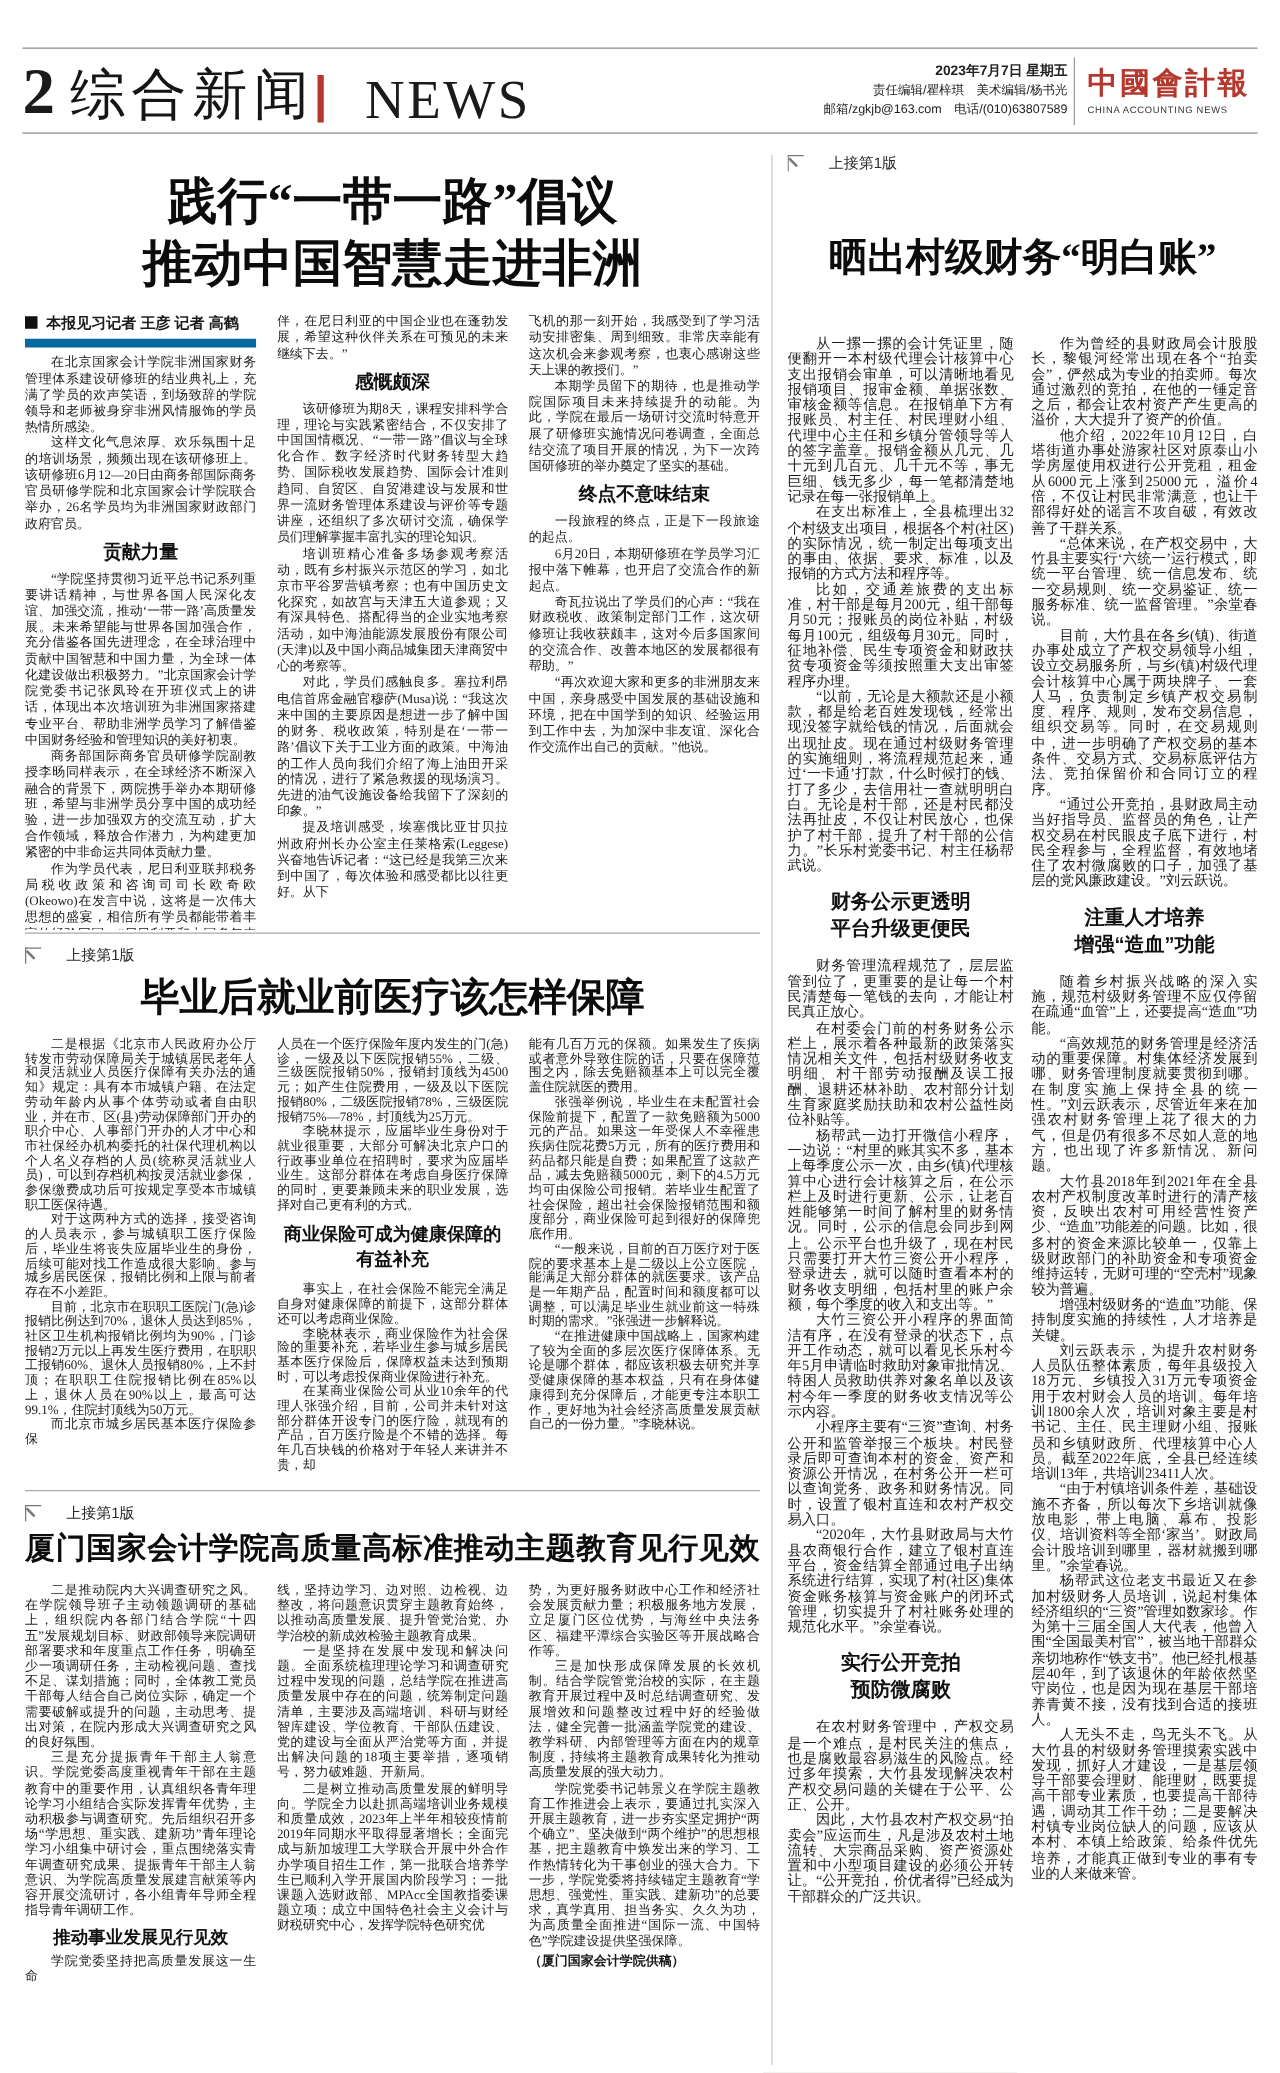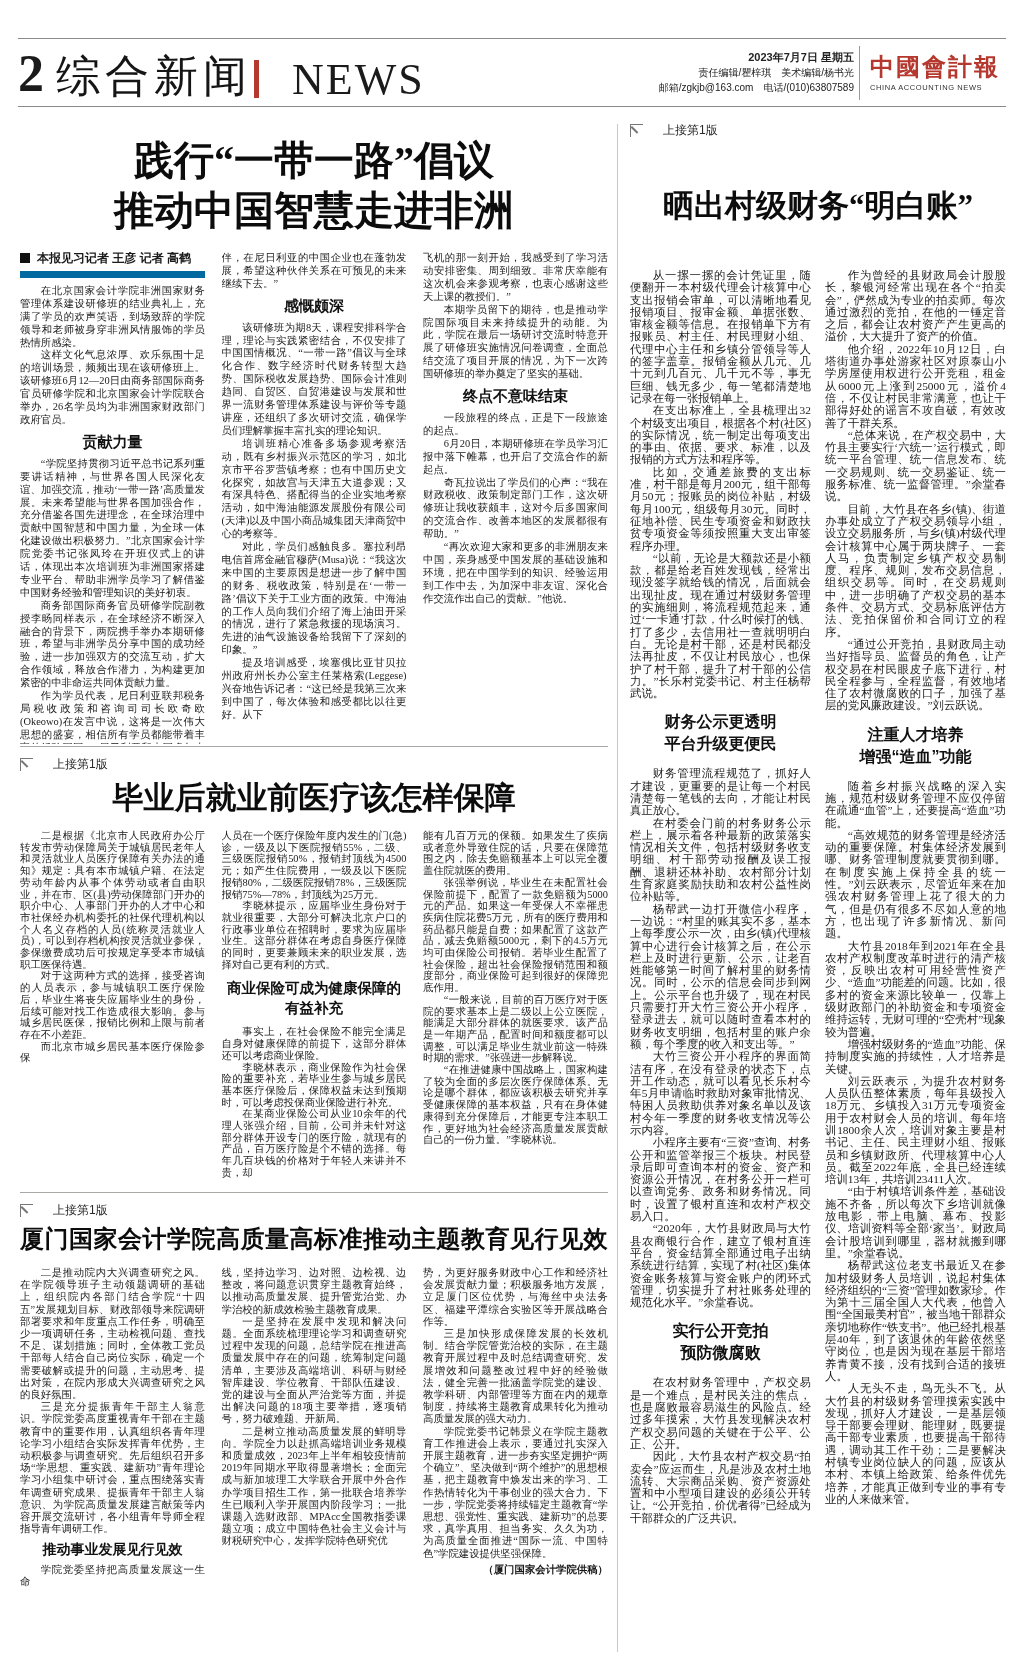--- a/index.html
+++ b/index.html
@@ -37,21 +37,21 @@
   
   .headline{font-family:"Liberation Serif",serif;font-weight:900;text-align:center;color:#0c0c0c;}
   .cols{display:flex;justify-content:space-between;overflow:hidden;}
   .ncol{overflow:hidden;}
   .para{margin:0;text-indent:2em;text-align:justify;}
   .sub{font-family:"Liberation Sans",sans-serif;font-weight:700;text-align:center;
        white-space:pre-line;text-indent:0;color:#111;}
   .byline{display:flex;align-items:center;gap:7px;font-family:"Liberation Sans",sans-serif;
           font-size:12px;font-weight:700;border-bottom:7px solid #0369a1;padding-bottom:6px;margin-bottom:7px;}
   .byline-square{width:10px;height:10px;background:#111;flex:0 0 auto;}
-  .credit{margin:4px 0 0;text-align:right;font-weight:700;text-indent:0;}
+  .credit{margin:4px 0 0;text-align:left;font-weight:700;text-indent:0;}
   
   .artA{height:624px;overflow:hidden;}
   .artA .headline{font-size:40px;line-height:50px;padding-top:14px;}
   .artA .cols{margin-top:16px;height:492px;}
   .artA .ncol{width:185px;font-size:10.4px;line-height:12.9px;}
   .artA .sub{font-size:15px;margin:9px 0;}
   
   .artB{height:446px;overflow:hidden;border-top:1px solid #a8a8a4;padding-top:9px;box-sizing:border-box;}
   .artB .headline{font-size:31px;line-height:40px;margin-top:5px;font-weight:700;}
   .artB .cols{margin-top:12px;height:352px;gap:16px;}
@@ -140,20 +140,21 @@
     <div class="artB">
       <div class="cont">
         <span class="cont-icon"></span>
         <span>上接第1版</span>
       </div>
       <div class="headline">毕业后就业前医疗该怎样保障</div>
       <div class="cols">
         <div class="ncol">
           <p class="para">二是根据《北京市人民政府办公厅转发市劳动保障局关于城镇居民老年人和灵活就业人员医疗保障有关办法的通知》规定：具有本市城镇户籍、在法定劳动年龄内从事个体劳动或者自由职业，并在市、区(县)劳动保障部门开办的职介中心、人事部门开办的人才中心和市社保经办机构委托的社保代理机构以个人名义存档的人员(统称灵活就业人员)，可以到存档机构按灵活就业参保，参保缴费成功后可按规定享受本市城镇职工医保待遇。</p>
           <p class="para">对于这两种方式的选择，接受咨询的人员表示，参与城镇职工医疗保险后，毕业生将丧失应届毕业生的身份，后续可能对找工作造成很大影响。参与城乡居民医保，报销比例和上限与前者存在不小差距。</p>
+          <p class="para">目前，北京市在职职工医院门(急)诊报销比例达到70%，退休人员达到85%，社区卫生机构报销比例均为90%，门诊报销2万元以上再发生医疗费用，在职职工报销60%、退休人员报销80%，上不封顶；在职职工住院报销比例在85%以上，退休人员在90%以上，最高可达99.1%，住院封顶线为50万元。</p>
           <p class="para">而北京市城乡居民基本医疗保险参保</p>
         </div>
         <div class="ncol">
           <p class="para" style="text-indent:0">人员在一个医疗保险年度内发生的门(急)诊，一级及以下医院报销55%，二级、三级医院报销50%，报销封顶线为4500元；如产生住院费用，一级及以下医院报销80%，二级医院报销78%，三级医院报销75%—78%，封顶线为25万元。</p>
           <p class="para">李晓林提示，应届毕业生身份对于就业很重要，大部分可解决北京户口的行政事业单位在招聘时，要求为应届毕业生。这部分群体在考虑自身医疗保障的同时，更要兼顾未来的职业发展，选择对自己更有利的方式。</p>
           <h3 class="sub">商业保险可成为健康保障的
 有益补充</h3>
           <p class="para">事实上，在社会保险不能完全满足自身对健康保障的前提下，这部分群体还可以考虑商业保险。</p>
           <p class="para">李晓林表示，商业保险作为社会保险的重要补充，若毕业生参与城乡居民基本医疗保险后，保障权益未达到预期时，可以考虑投保商业保险进行补充。</p>
           <p class="para">在某商业保险公司从业10余年的代理人张强介绍，目前，公司并未针对这部分群体开设专门的医疗险，就现有的产品，百万医疗险是个不错的选择。每年几百块钱的价格对于年轻人来讲并不贵，却</p>
@@ -203,21 +204,21 @@
     </div>
     <div class="headline">晒出村级财务“明白账”</div>
     <div class="cols">
       <div class="ncol">
         <p class="para">从一摞一摞的会计凭证里，随便翻开一本村级代理会计核算中心支出报销会审单，可以清晰地看见报销项目、报审金额、单据张数、审核金额等信息。在报销单下方有报账员、村主任、村民理财小组、代理中心主任和乡镇分管领导等人的签字盖章。报销金额从几元、几十元到几百元、几千元不等，事无巨细、钱无多少，每一笔都清楚地记录在每一张报销单上。</p>
         <p class="para">在支出标准上，全县梳理出32个村级支出项目，根据各个村(社区)的实际情况，统一制定出每项支出的事由、依据、要求、标准，以及报销的方式方法和程序等。</p>
         <p class="para">比如，交通差旅费的支出标准，村干部是每月200元，组干部每月50元；报账员的岗位补贴，村级每月100元，组级每月30元。同时，征地补偿、民生专项资金和财政扶贫专项资金等须按照重大支出审签程序办理。</p>
         <p class="para">“以前，无论是大额款还是小额款，都是给老百姓发现钱，经常出现没签字就给钱的情况，后面就会出现扯皮。现在通过村级财务管理的实施细则，将流程规范起来，通过‘一卡通’打款，什么时候打的钱、打了多少，去信用社一查就明明白白。无论是村干部，还是村民都没法再扯皮，不仅让村民放心，也保护了村干部，提升了村干部的公信力。”长乐村党委书记、村主任杨帮武说。</p>
         <h3 class="sub">财务公示更透明
 平台升级更便民</h3>
-        <p class="para">财务管理流程规范了，抓好人才建设，更重要的是让每一个村民清楚每一笔钱的去向，才能让村民真正放心。</p>
+        <p class="para">财务管理流程规范了，层层监管到位了，更重要的是让每一个村民清楚每一笔钱的去向，才能让村民真正放心。</p>
         <p class="para">在村委会门前的村务财务公示栏上，展示着各种最新的政策落实情况相关文件，包括村级财务收支明细、村干部劳动报酬及误工报酬、退耕还林补助、农村部分计划生育家庭奖励扶助和农村公益性岗位补贴等。</p>
         <p class="para">杨帮武一边打开微信小程序，一边说：“村里的账其实不多，基本上每季度公示一次，由乡(镇)代理核算中心进行会计核算之后，在公示栏上及时进行更新、公示，让老百姓能够第一时间了解村里的财务情况。同时，公示的信息会同步到网上。公示平台也升级了，现在村民只需要打开大竹三资公开小程序，登录进去，就可以随时查看本村的财务收支明细，包括村里的账户余额，每个季度的收入和支出等。”</p>
         <p class="para">大竹三资公开小程序的界面简洁有序，在没有登录的状态下，点开工作动态，就可以看见长乐村今年5月申请临时救助对象审批情况、特困人员救助供养对象名单以及该村今年一季度的财务收支情况等公示内容。</p>
         <p class="para">小程序主要有“三资”查询、村务公开和监管举报三个板块。村民登录后即可查询本村的资金、资产和资源公开情况，在村务公开一栏可以查询党务、政务和财务情况。同时，设置了银村直连和农村产权交易入口。</p>
         <p class="para">“2020年，大竹县财政局与大竹县农商银行合作，建立了银村直连平台，资金结算全部通过电子出纳系统进行结算，实现了村(社区)集体资金账务核算与资金账户的闭环式管理，切实提升了村社账务处理的规范化水平。”余堂春说。</p>
         <h3 class="sub">实行公开竞拍
 预防微腐败</h3>
         <p class="para">在农村财务管理中，产权交易是一个难点，是村民关注的焦点，也是腐败最容易滋生的风险点。经过多年摸索，大竹县发现解决农村产权交易问题的关键在于公平、公正、公开。</p>
         <p class="para">因此，大竹县农村产权交易“拍卖会”应运而生，凡是涉及农村土地流转、大宗商品采购、资产资源处置和中小型项目建设的必须公开转让。“公开竞拍，价优者得”已经成为干部群众的广泛共识。</p>
       </div>

